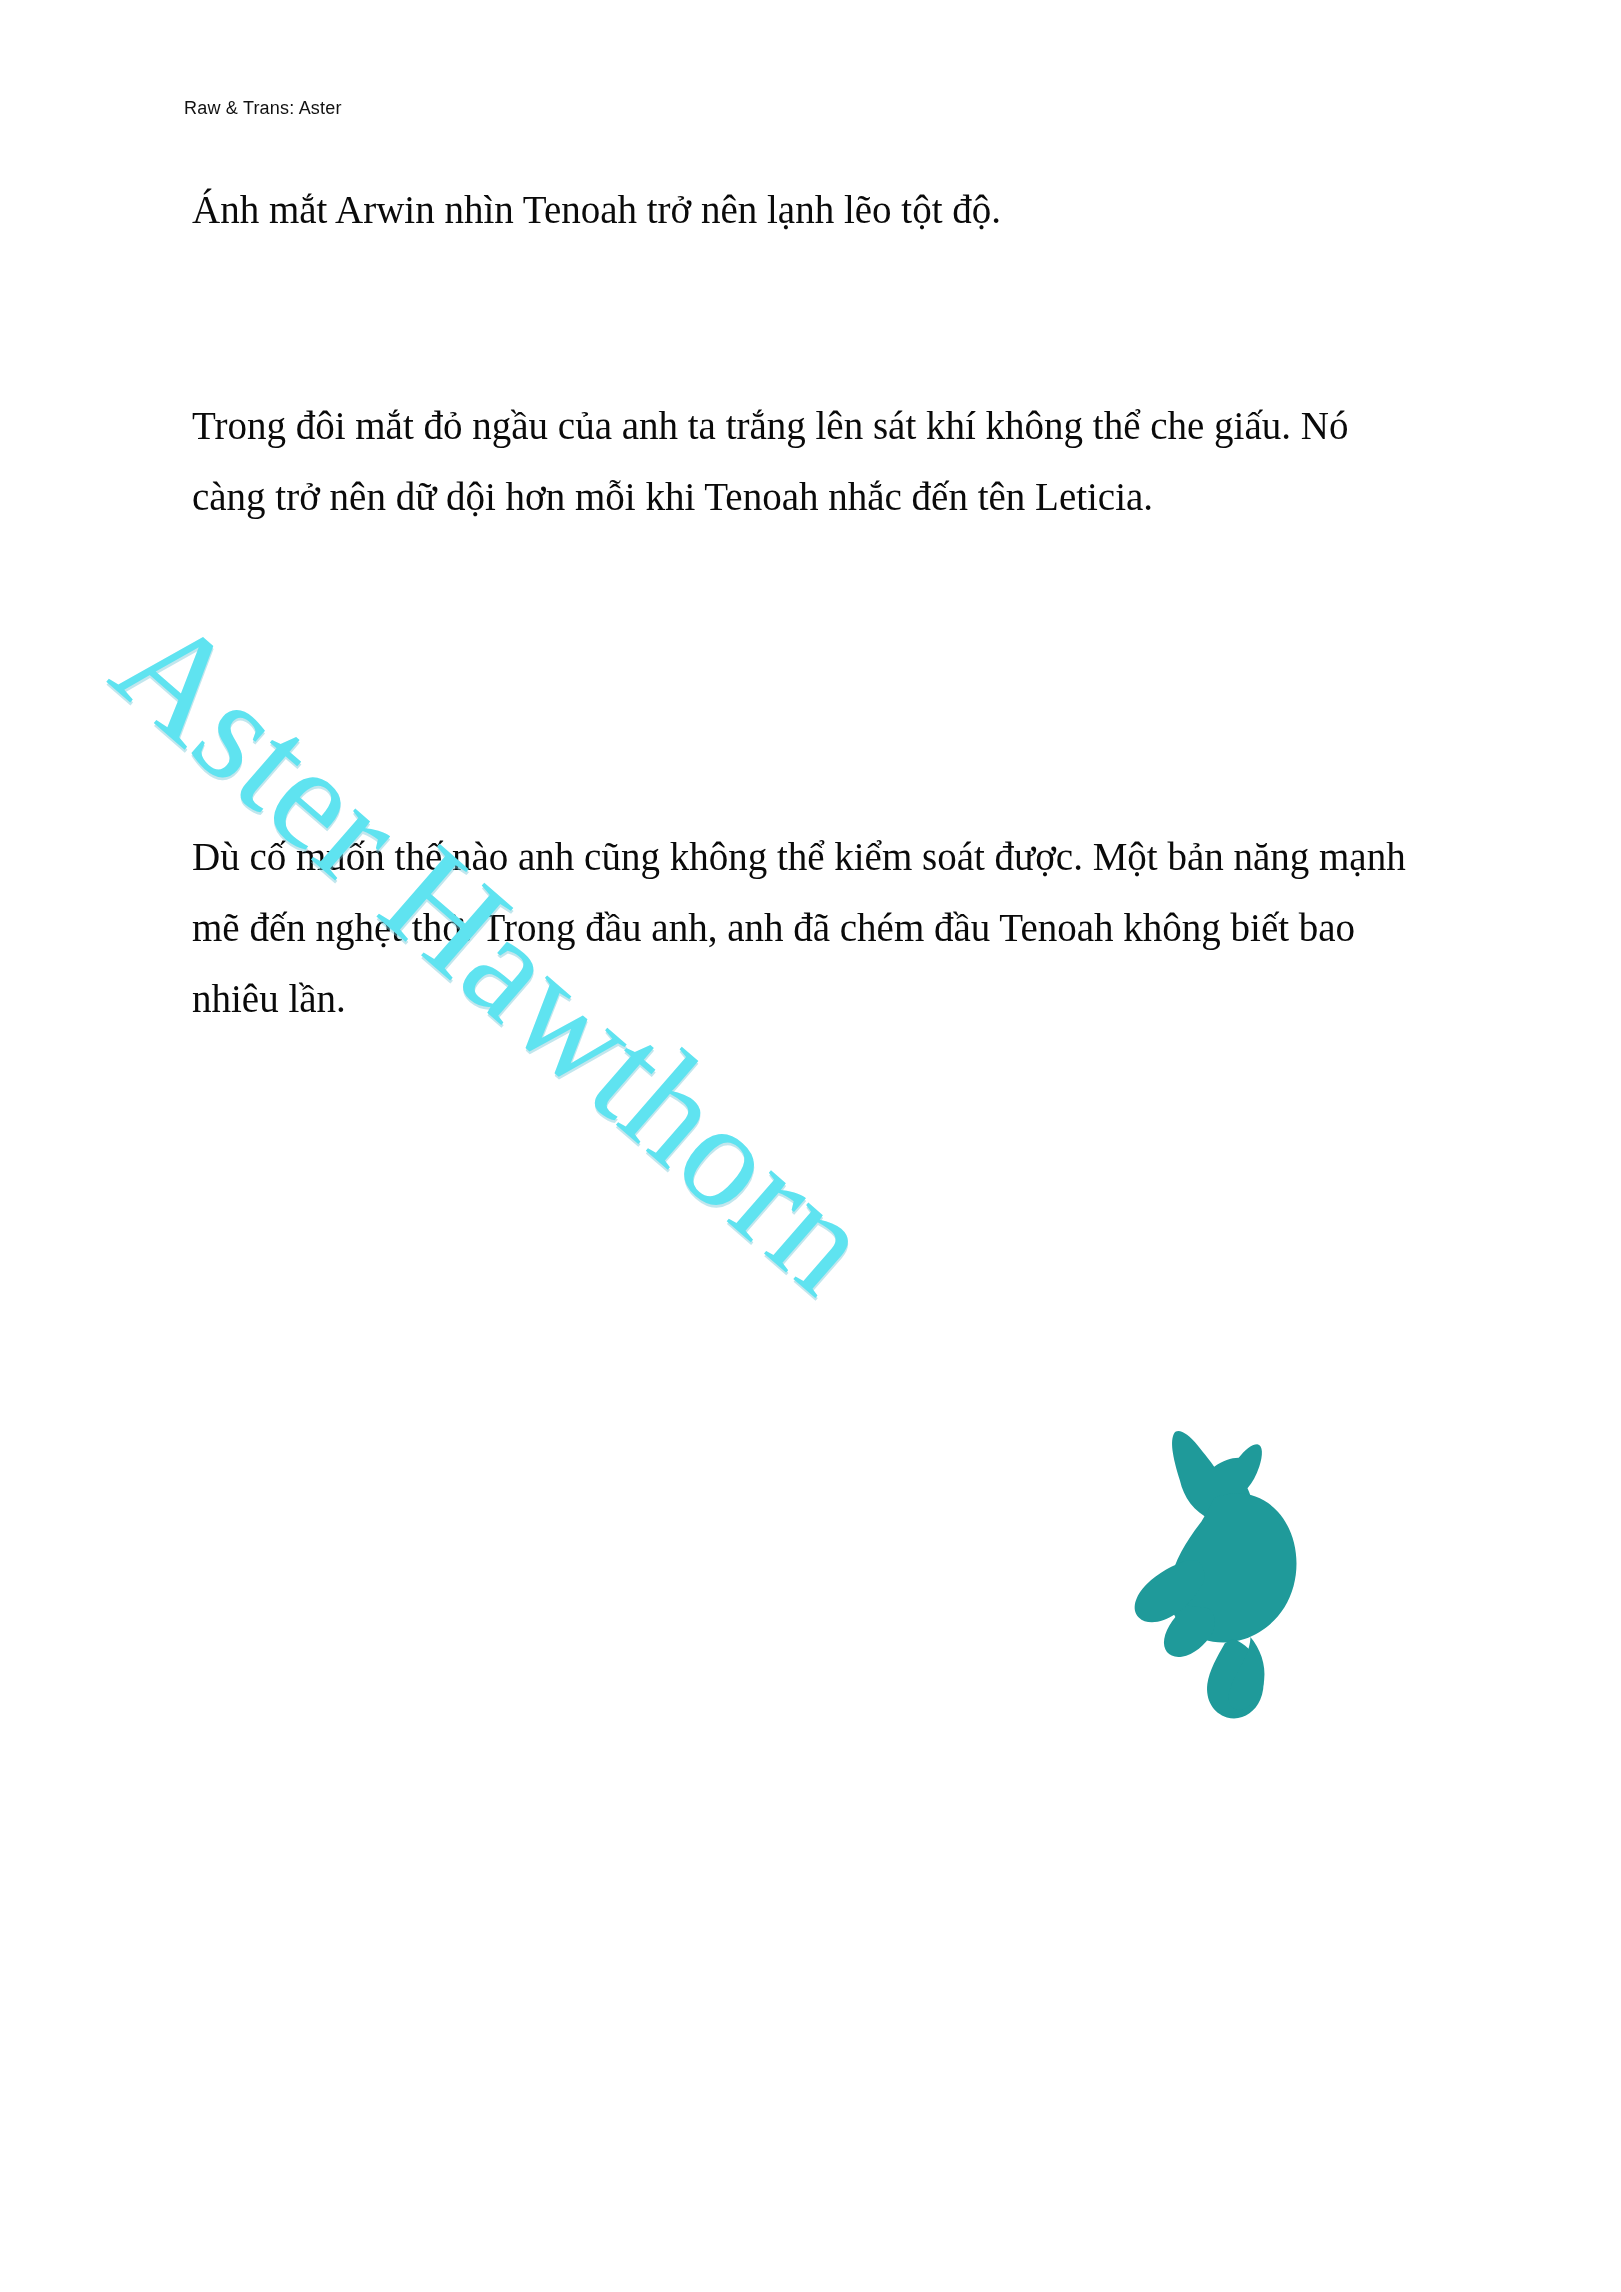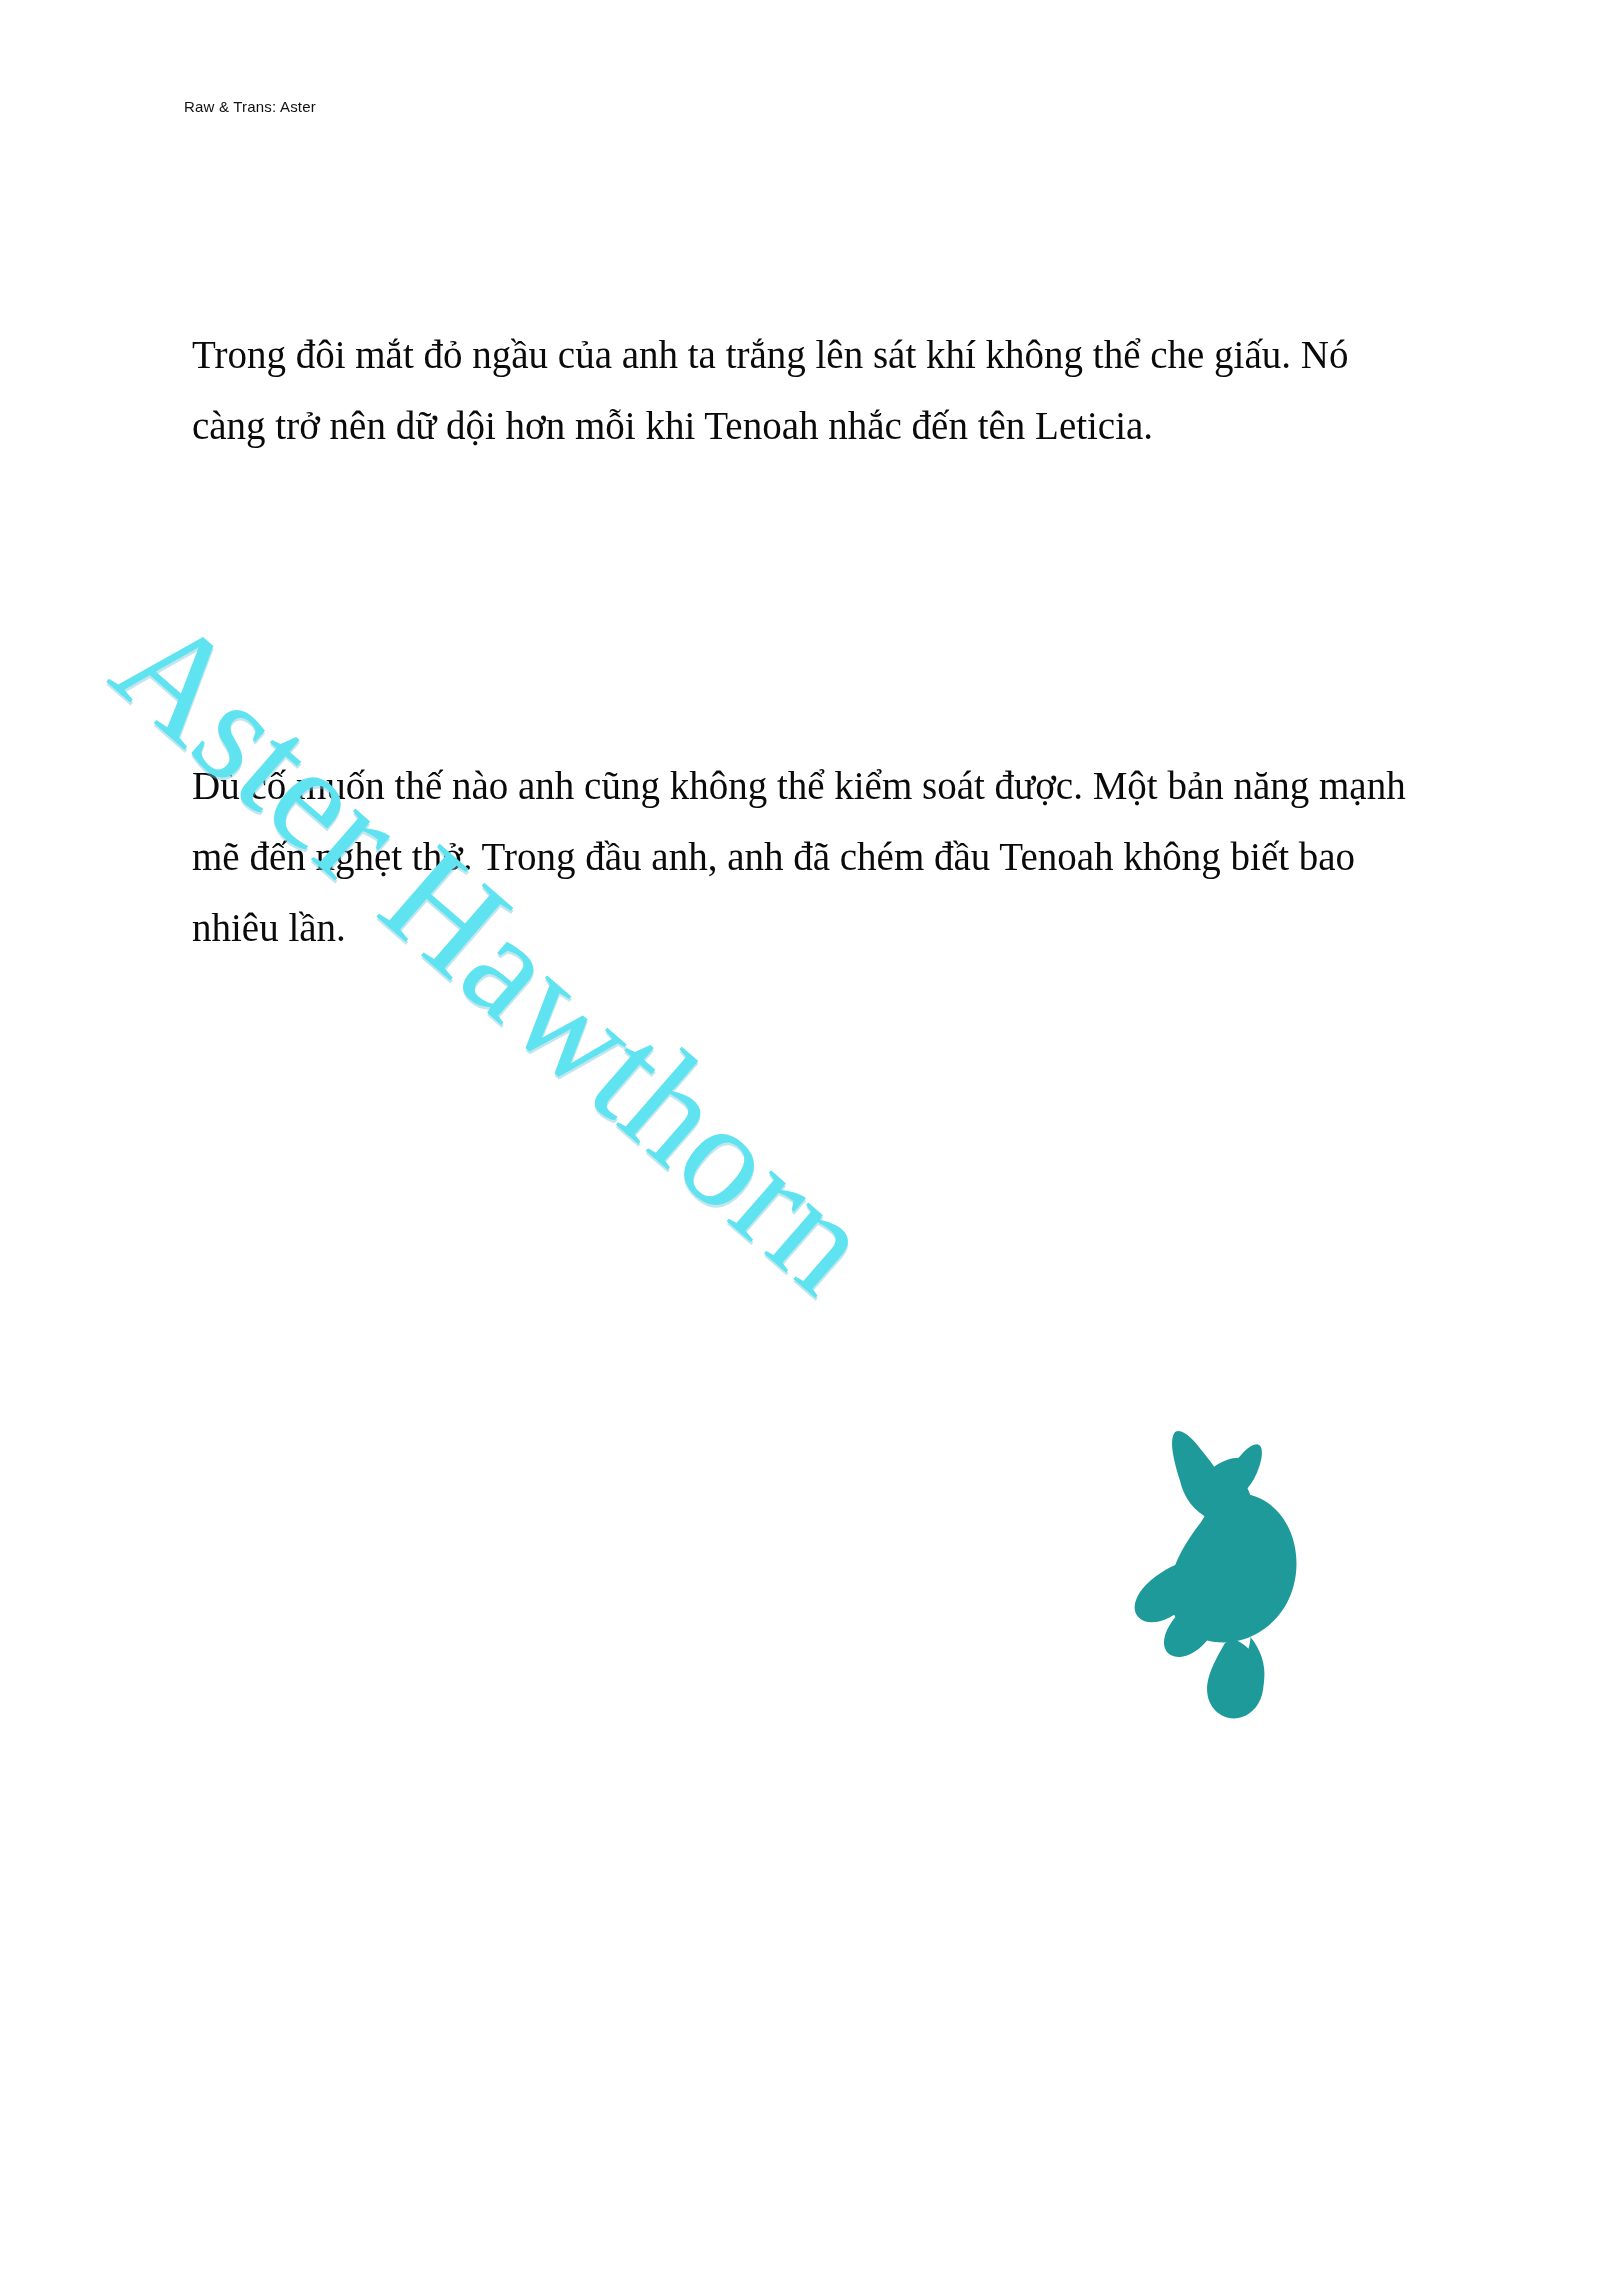--- a/index.html
+++ b/index.html
@@ -19,21 +19,21 @@
     background: #ffffff;
     overflow: hidden;
   }
 
   
   .doc-header {
     position: absolute;
     left: 184px;
     top: 98px;
     font-family: "Liberation Sans", "DejaVu Sans", sans-serif;
-    font-size: 15px;
+    font-size: 18px;
     line-height: 1.2;
     color: #111111;
     letter-spacing: 0.2px;
     white-space: nowrap;
   }
 
   
   .watermark {
     position: absolute;
     left: 147px;
@@ -125,20 +125,21 @@
                  C138 250 128 242 120 240 Z"></path>
 
         <path d="M138 238 C148 250 154 266 152 282 C150 298 140 310 128 312
                  C120 313 114 306 116 296 C118 284 126 272 132 260
                  C136 252 138 244 138 238 Z"></path>
       </g>
     </svg>
   </div>
 
   <div class="content">
+    <p class="para">Ánh mắt Arwin nhìn Tenoah trở nên lạnh lẽo tột độ.</p>
     <div class="spacer-1"></div>
     <p class="para">Trong đôi mắt đỏ ngầu của anh ta trắng lên sát khí không thể che giấu. Nó càng trở nên dữ dội hơn mỗi khi Tenoah nhắc đến tên Leticia.</p>
     <div class="spacer-2"></div>
     <div class="spacer-3"></div>
     <p class="para">Dù cố muốn thế nào anh cũng không thể kiểm soát được. Một bản năng mạnh mẽ đến nghẹt thở. Trong đầu anh, anh đã chém đầu Tenoah không biết bao nhiêu lần.</p>
     <div class="spacer-4"></div>
     <div class="spacer-5"></div>
   </div>
 
 </div>

